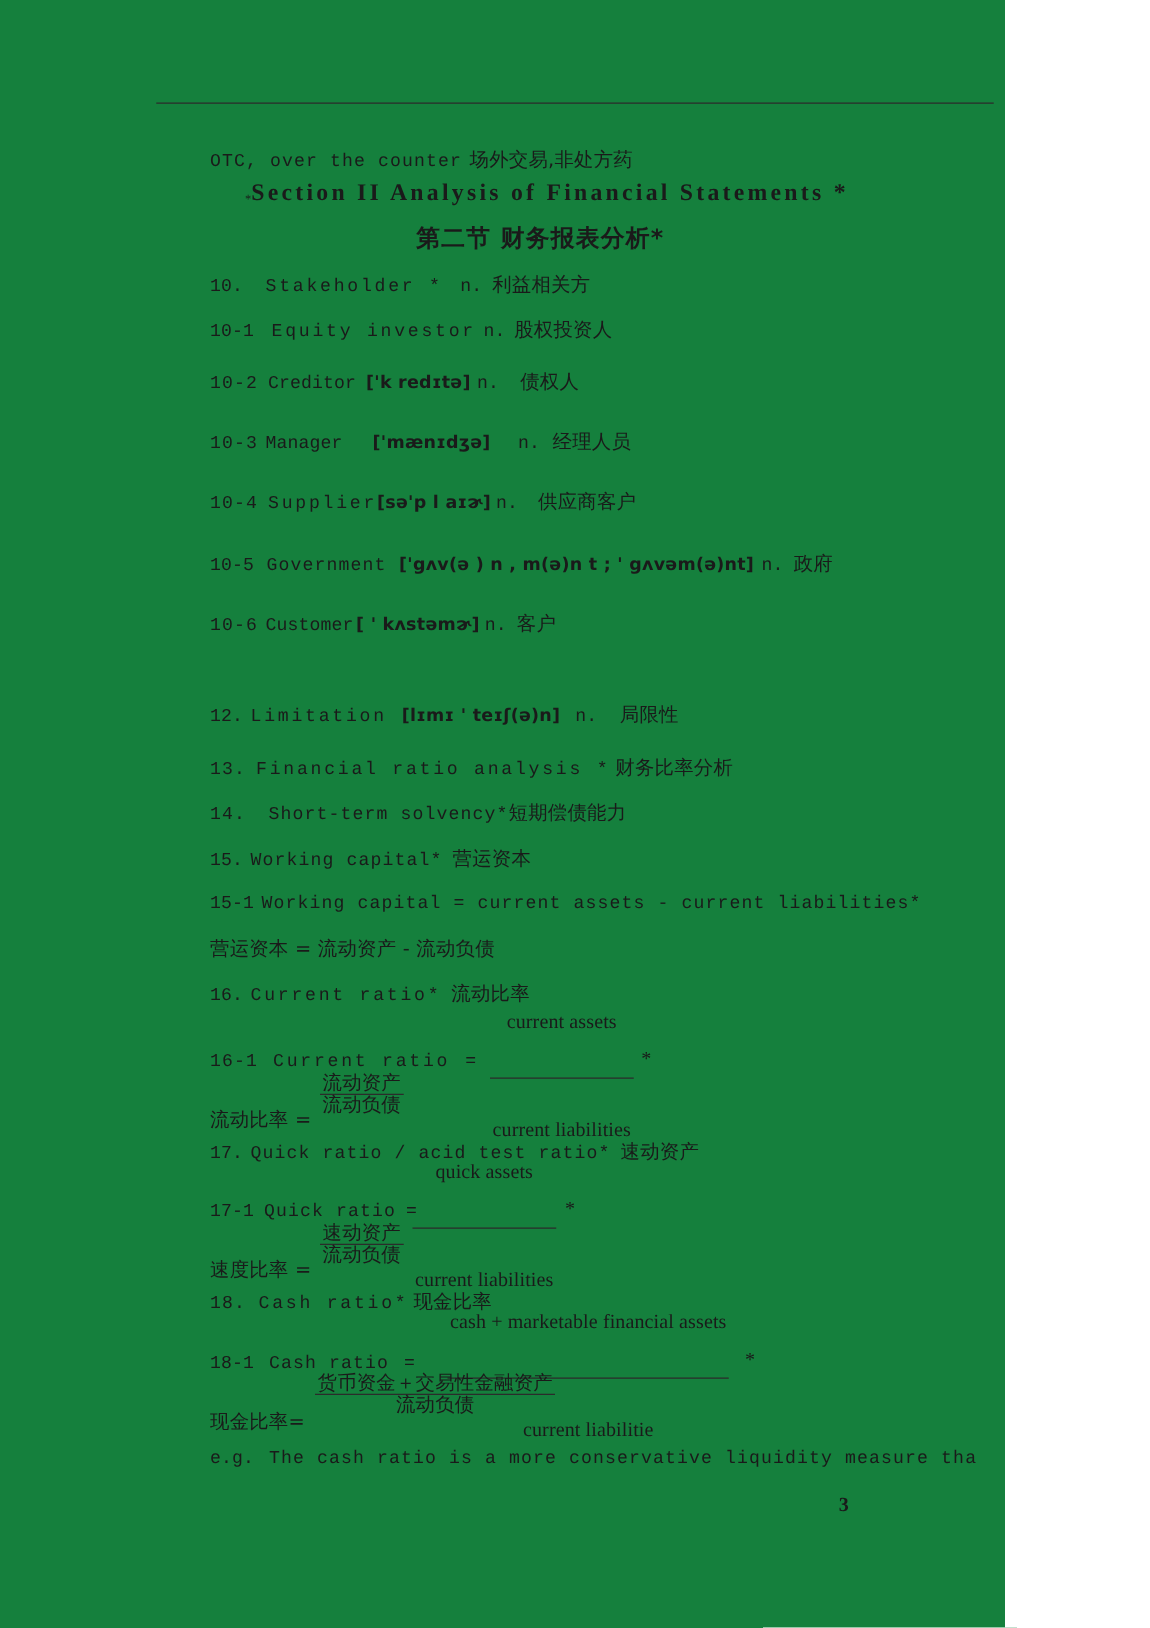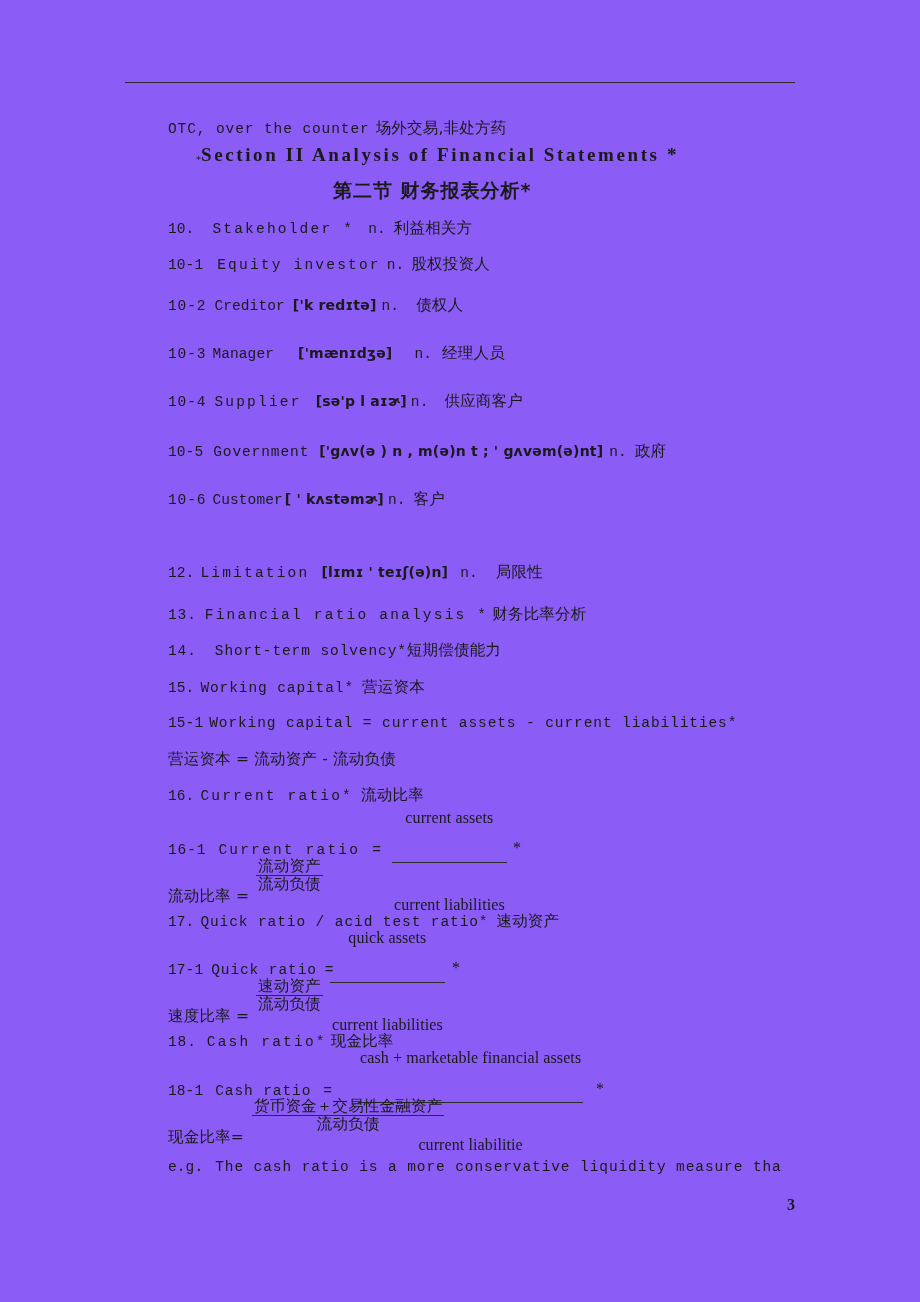--- a/index.html
+++ b/index.html
@@ -6,23 +6,23 @@
     margin: 0;
     padding: 0;
     background: #ffffff;
   }
   body {
     font-family: "Liberation Serif", "DejaVu Serif", serif;
     color: #1a1a1a;
   }
   .page {
     position: relative;
-    width: 920px;
+    width: 804px;
     height: 1302px;
-    background: #8b5cf6;
+    background: #15803d;
     overflow: hidden;
   }
 
   
   .top-rule {
     position: absolute;
     left: 125px;
     top: 82px;
     width: 670px;
     height: 0;
@@ -150,21 +150,21 @@
 
   <div class="ln" style="left:168px; top:295px;">
     <span class="eng">10-2</span><span class="eng-tight" style="margin-left:8px;">Creditor</span><span class="ipa" style="margin-left:8px;">['k redɪtə]</span><span class="eng-tight" style="margin-left:5px;">n.</span><span class="cjk" style="margin-left:17px;">债权人</span>
   </div>
 
   <div class="ln" style="left:168px; top:343px;">
     <span class="eng">10-3</span><span class="eng-tight" style="margin-left:6px;">Manager</span><span class="ipa" style="margin-left:24px;">['mænɪdʒə]</span><span class="eng-tight" style="margin-left:22px;">n.</span><span class="cjk" style="margin-left:10px;">经理人员</span>
   </div>
 
   <div class="ln" style="left:168px; top:391px;">
-    <span class="eng">10-4</span><span class="eng-wide" style="margin-left:8px;">Supplier</span><span class="ipa" style="margin-left:14px;">[sə'p l aɪɚ]</span><span class="eng-tight" style="margin-left:4px;">n.</span><span class="cjk" style="margin-left:16px;">供应商客户</span>
+    <span class="eng">10-4</span><span class="eng-wide" style="margin-left:8px;">Supplier</span><span class="ipa" style="">[sə'p l aɪɚ]</span><span class="eng-tight" style="margin-left:4px;">n.</span><span class="cjk" style="margin-left:16px;">供应商客户</span>
   </div>
 
   <div class="ln" style="left:168px; top:441px;">
     <span class="eng-tight">10-5</span><span class="eng" style="margin-left:10px;">Government</span><span class="ipa" style="margin-left:10px;">['gʌv(ə ) n , m(ə)n t ;  ' gʌvəm(ə)nt]</span><span class="eng-tight" style="margin-left:6px;">n.</span><span class="cjk" style="margin-left:8px;">政府</span>
   </div>
 
   <div class="ln" style="left:168px; top:489px;">
     <span class="eng">10-6</span><span class="eng-tight" style="margin-left:6px;">Customer</span><span class="ipa" style="margin-left:2px;">[ ' kʌstəmɚ]</span><span class="eng-tight" style="margin-left:4px;">n.</span><span class="cjk" style="margin-left:8px;">客户</span>
   </div>
 

